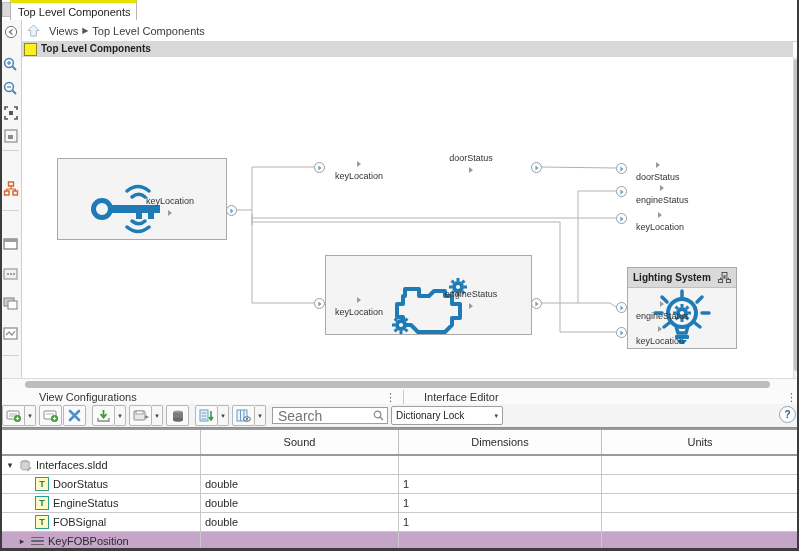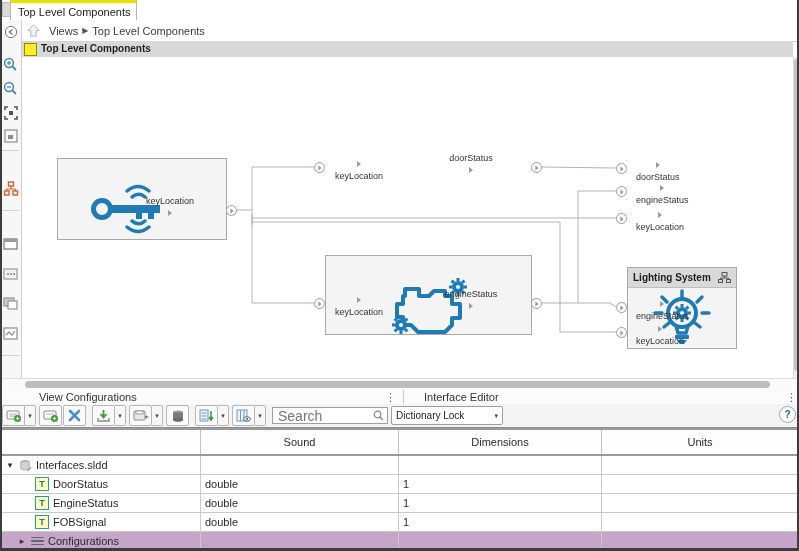--- a/index.html
+++ b/index.html
@@ -505,21 +505,21 @@
       </tr>
       <tr class="sel">
         <td>
             <span class="namecell" style="margin-left:12px">
           <span class="expander">▸</span>
           <span class="buslines">
                 <i></i>
                 <i></i>
                 <i></i>
               </span>
-          <span>Configurations</span>
+          <span>KeyFOBPosition</span>
         </span>
           </td>
         <td></td>
         <td></td>
         <td></td>
       </tr>
     </tbody>
   </table>
 
   <div class="edge" style="left:0;top:0;width:2px;height:551px"></div>

